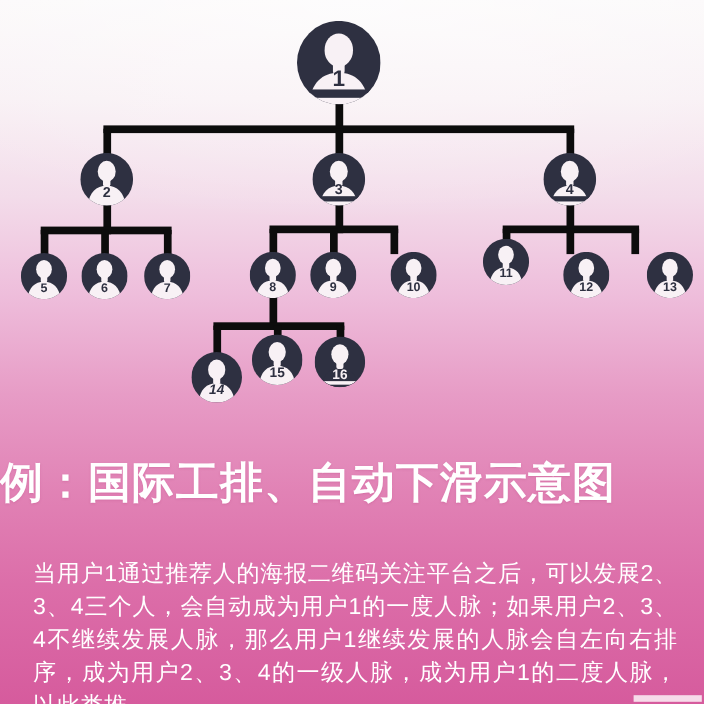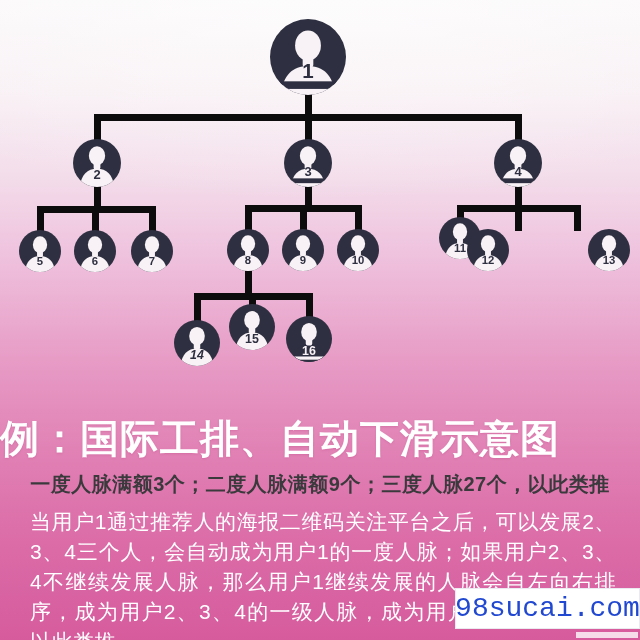--- a/index.html
+++ b/index.html
@@ -218,21 +218,21 @@
     <circle cx="50" cy="50" r="50" fill="#2e3041"></circle>
     <g clip-path="url(#cp9)">
       <path d="M14,100 C17,74 30,62 50,62 C70,62 83,74 86,100 Z" fill="#f8f1f5"></path>
       <rect x="43" y="46" width="14" height="18" rx="4" fill="#f8f1f5"></rect>
       <ellipse cx="50" cy="35" rx="17" ry="20" fill="#f8f1f5"></ellipse>
 
       <text x="50" y="84" text-anchor="middle" font-family="Liberation Sans, sans-serif" font-size="27" font-weight="bold" fill="#2e3041">9</text>
     </g>
   </svg>
       </div>
-      <div class="node" style="left: 337px; top: 229px; width: 42px; height: 42px; text-align: right;">
+      <div class="node" style="left: 355px; top: 229px; width: 42px; height: 42px; text-align: right;">
   <svg viewBox="0 0 100 100">
     <defs>
             <clipPath id="cp10">
               <circle cx="50" cy="50" r="50"></circle>
             </clipPath>
           </defs>
     <circle cx="50" cy="50" r="50" fill="#2e3041"></circle>
     <g clip-path="url(#cp10)">
       <path d="M14,100 C17,74 30,62 50,62 C70,62 83,74 86,100 Z" fill="#f8f1f5"></path>
       <rect x="43" y="46" width="14" height="18" rx="4" fill="#f8f1f5"></rect>
@@ -252,21 +252,21 @@
     <circle cx="50" cy="50" r="50" fill="#2e3041"></circle>
     <g clip-path="url(#cp11)">
       <path d="M14,100 C17,74 30,62 50,62 C70,62 83,74 86,100 Z" fill="#f8f1f5"></path>
       <rect x="43" y="46" width="14" height="18" rx="4" fill="#f8f1f5"></rect>
       <ellipse cx="50" cy="35" rx="17" ry="20" fill="#f8f1f5"></ellipse>
 
       <text x="50" y="84" text-anchor="middle" font-family="Liberation Sans, sans-serif" font-size="27" font-weight="bold" fill="#2e3041">11</text>
     </g>
   </svg>
       </div>
-      <div class="node" style="left: 467px; top: 229px; width: 42px; height: 42px;">
+      <div class="node" style="left: 512px; top: 229px; width: 42px; height: 42px;">
   <svg viewBox="0 0 100 100">
     <defs>
             <clipPath id="cp12">
               <circle cx="50" cy="50" r="50"></circle>
             </clipPath>
           </defs>
     <circle cx="50" cy="50" r="50" fill="#2e3041"></circle>
     <g clip-path="url(#cp12)">
       <path d="M14,100 C17,74 30,62 50,62 C70,62 83,74 86,100 Z" fill="#f8f1f5"></path>
       <rect x="43" y="46" width="14" height="18" rx="4" fill="#f8f1f5"></rect>
@@ -320,40 +320,36 @@
     <circle cx="50" cy="50" r="50" fill="#2e3041"></circle>
     <g clip-path="url(#cp15)">
       <path d="M14,100 C17,74 30,62 50,62 C70,62 83,74 86,100 Z" fill="#f8f1f5"></path>
       <rect x="43" y="46" width="14" height="18" rx="4" fill="#f8f1f5"></rect>
       <ellipse cx="50" cy="35" rx="17" ry="20" fill="#f8f1f5"></ellipse>
 
       <text x="50" y="84" text-anchor="middle" font-family="Liberation Sans, sans-serif" font-size="27" font-weight="bold" fill="#2e3041">15</text>
     </g>
   </svg>
       </div>
-      <div class="node" style="left: 286px; top: 316px; width: 46px; height: 46px;">
+      <div class="node" style="left: 286px; top: 306px; width: 46px; height: 46px;">
   <svg viewBox="0 0 100 100">
     <defs>
             <clipPath id="cp16">
               <circle cx="50" cy="50" r="50"></circle>
             </clipPath>
           </defs>
     <circle cx="50" cy="50" r="50" fill="#2e3041"></circle>
     <g clip-path="url(#cp16)">
       <path d="M14,100 C17,74 30,62 50,62 C70,62 83,74 86,100 Z" fill="#2e3041"></path>
       <rect x="43" y="46" width="14" height="18" rx="4" fill="#f8f1f5"></rect>
       <ellipse cx="50" cy="35" rx="17" ry="20" fill="#f8f1f5"></ellipse>
       <rect x="0" y="88" width="100" height="7" fill="#f8f1f5" clip-path="url(#cp16)"></rect>
       <text x="50" y="84" text-anchor="middle" font-family="Liberation Sans, sans-serif" font-size="27" font-weight="bold" fill="#f8f1f5">16</text>
     </g>
   </svg>
       </div>
     </div>
 
   <div id="title" class="abs">例：国际工排、自动下滑示意图</div>
-  <div id="subtitle" class="abs">一度人脉满额3个；二度人脉满额9个；三度人脉27个，以此类推</div>
   <div id="paragraph" class="abs">当用户1通过推荐人的海报二维码关注平台之后，可以发展2、3、4三个人，会自动成为用户1的一度人脉；如果用户2、3、4不继续发展人脉，那么用户1继续发展的人脉会自左向右排序，成为用户2、3、4的一级人脉，成为用户1的二度人脉，以此类推</div>
 
-  <div id="watermark-box" class="abs">
-    <span id="watermark-text">98sucai.com</span>
-  </div>
   <div id="watermark-sliver" class="abs"></div>
 </div>
 
 </body></html>

